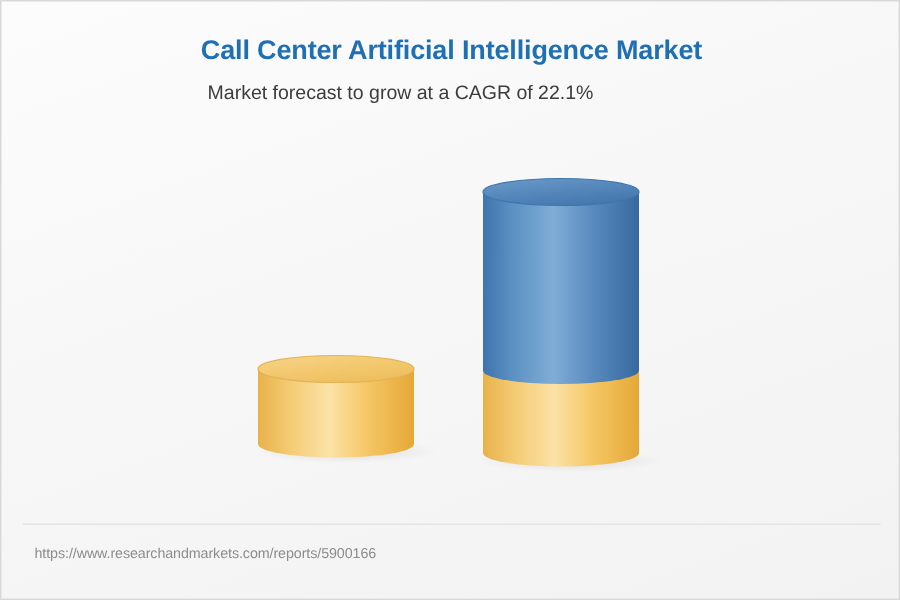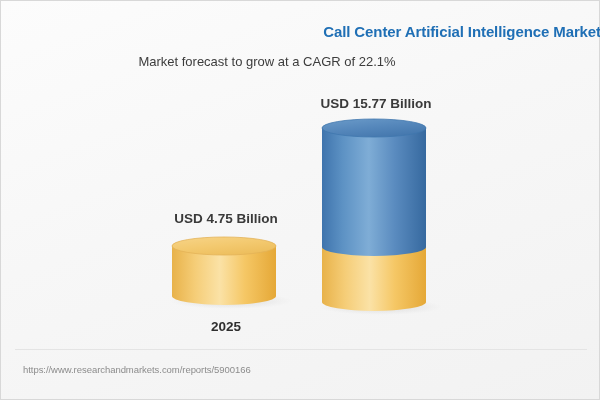--- a/index.html
+++ b/index.html
@@ -22,22 +22,22 @@
     border: 1px solid #d8d8d8;
     background: linear-gradient(160deg, #fcfcfc 0%, #f7f7f7 45%, #f2f2f2 100%);
   }
 
   
   .chart-title {
     position: absolute;
     top: 22px;
     left: 0;
     width: 600px;
-    text-align: right;
-    font-size: 15px;
+    text-align: center;
+    font-size: 18px;
     font-weight: bold;
     color: #1f6fb5;
     letter-spacing: -0.1px;
   }
   .chart-subtitle {
     position: absolute;
     top: 53px;
     left: 0;
     width: 532px;
     text-align: center;
@@ -133,21 +133,20 @@
 <body>
 
 <div class="frame">
 
   <div class="chart-title">Call Center Artificial Intelligence Market</div>
 
   <div class="chart-subtitle">Market forecast to grow at a CAGR of 22.1%</div>
 
   <div class="plot">
 
-    <div class="value-label" style="left:105px; top:210px;">USD 4.75 Billion</div>
 
     <svg class="cyl-svg" style="left:170px; top:238px;" width="110" height="72">
       <defs>
         <linearGradient id="yellowBody" x1="0" y1="0" x2="1" y2="0">
           <stop offset="0%" stop-color="#e8b24a"></stop>
           <stop offset="22%" stop-color="#f5cd77"></stop>
           <stop offset="46%" stop-color="#fbe2a6"></stop>
           <stop offset="70%" stop-color="#f5c765"></stop>
           <stop offset="100%" stop-color="#e5a837"></stop>
         </linearGradient>
@@ -160,23 +159,21 @@
           <stop offset="0%" stop-color="#b8b8b8" stop-opacity="0.45"></stop>
           <stop offset="70%" stop-color="#c8c8c8" stop-opacity="0.16"></stop>
           <stop offset="100%" stop-color="#d5d5d5" stop-opacity="0"></stop>
         </radialGradient>
       </defs>
       <ellipse cx="60" cy="62" rx="62" ry="8" fill="url(#shadowGrad)"></ellipse>
       <path d="M 1 7 L 1 57 A 52 9 0 0 0 105 57 L 105 7 Z" fill="url(#yellowBody)"></path>
       <ellipse cx="53" cy="7" rx="52" ry="9" fill="url(#yellowTop)" stroke="#e3b357" stroke-width="0.8"></ellipse>
     </svg>
 
-    <div class="cat-label" style="left:105px; top:318px;">2025</div>
-
-    <div class="value-label" style="left:255px; top:95px;">USD 15.77 Billion</div>
+
 
     <svg class="cyl-svg" style="left:320px; top:118px;" width="112" height="192">
       <defs>
         <linearGradient id="blueBody" x1="0" y1="0" x2="1" y2="0">
           <stop offset="0%" stop-color="#3f74ad"></stop>
           <stop offset="20%" stop-color="#5d92c4"></stop>
           <stop offset="45%" stop-color="#7fadd6"></stop>
           <stop offset="70%" stop-color="#5a8bbf"></stop>
           <stop offset="100%" stop-color="#36699f"></stop>
         </linearGradient>

